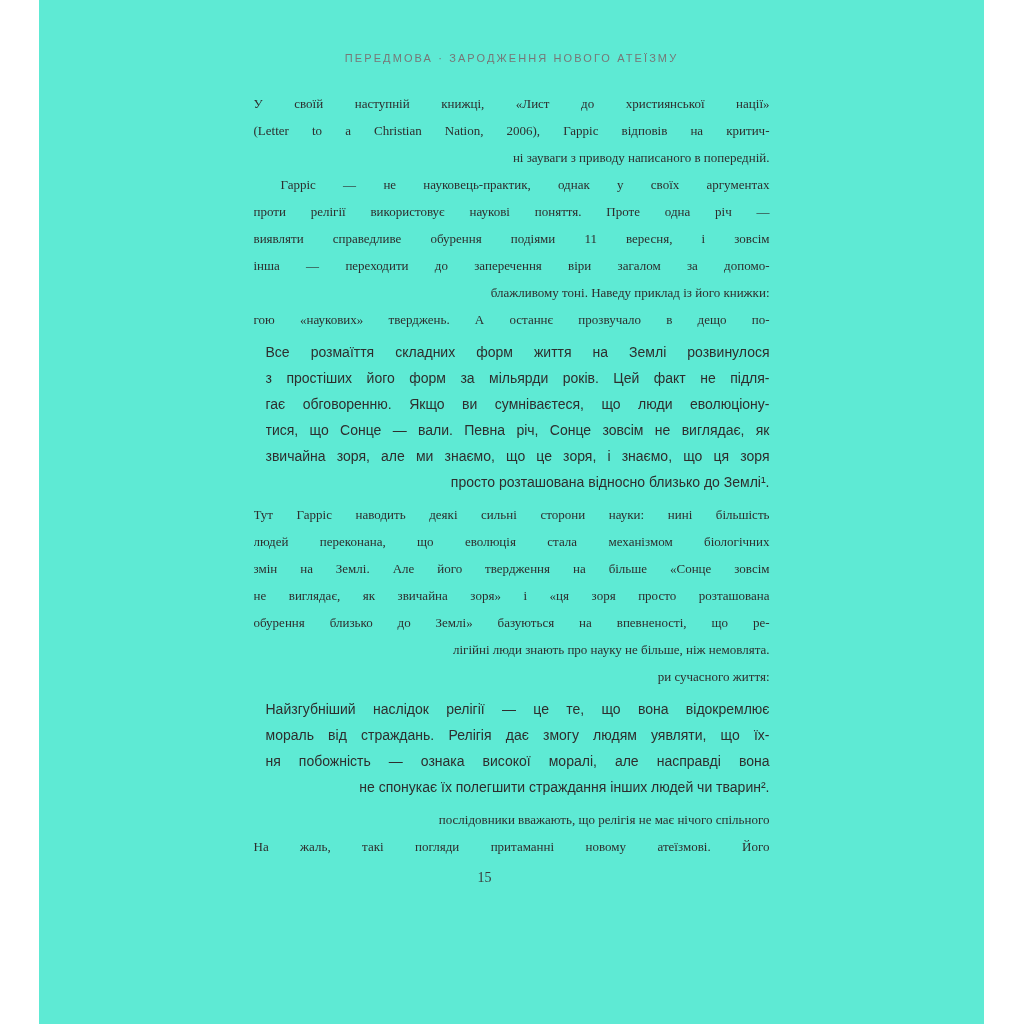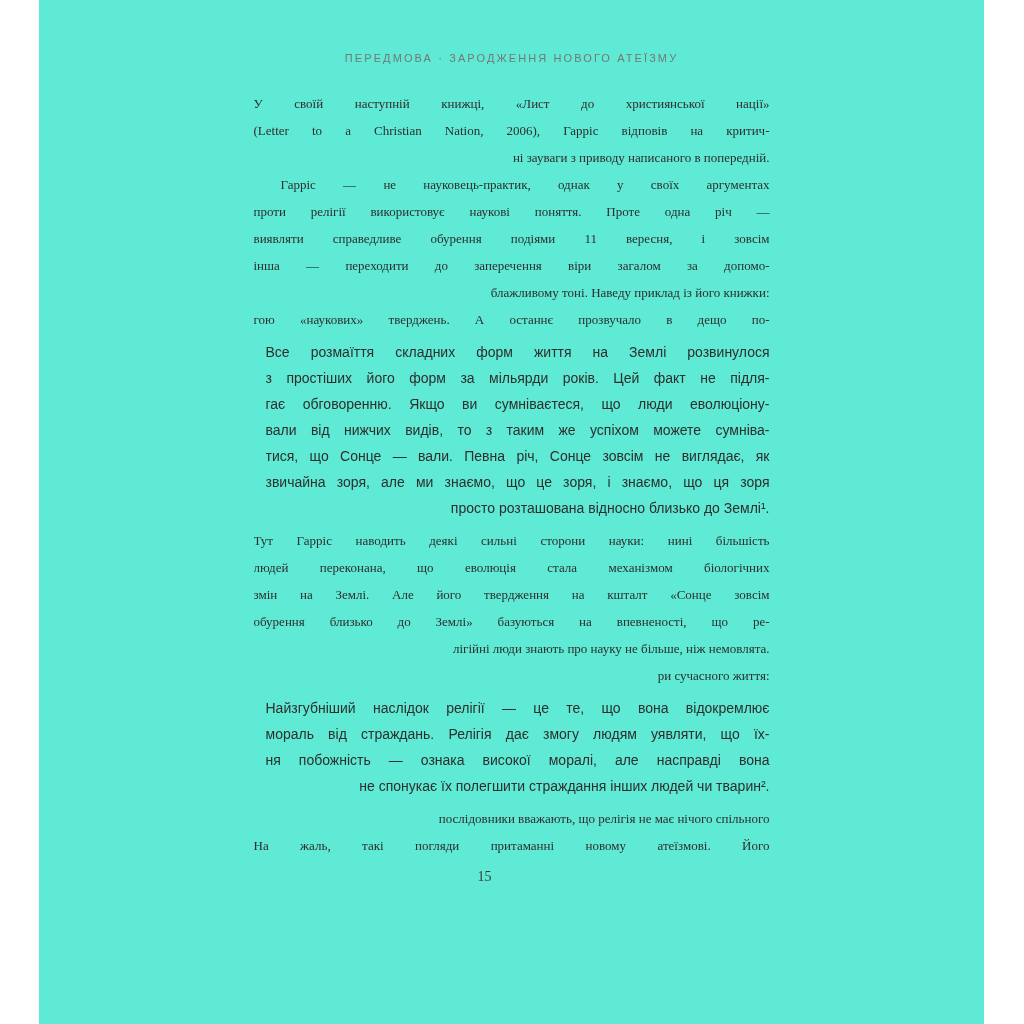--- a/index.html
+++ b/index.html
@@ -86,29 +86,29 @@
           <div class="line j">проти релігії використовує наукові поняття. Проте одна річ —</div>
           <div class="line j">виявляти справедливе обурення подіями 11 вересня, і зовсім</div>
           <div class="line j">інша — переходити до заперечення віри загалом за допомо-</div>
           <div class="line last">блажливому тоні. Наведу приклад із його книжки:</div>
           <div class="line j">гою «наукових» тверджень. А останнє прозвучало в дещо по-</div>
         </div>
         <div class="quote">
           <div class="line j">Все розмаїття складних форм життя на Землі розвинулося</div>
           <div class="line j">з простіших його форм за мільярди років. Цей факт не підля-</div>
           <div class="line j">гає обговоренню. Якщо ви сумніваєтеся, що люди еволюціону-</div>
-          <div class="line j">вали від нижчих видів, то з таким же успіхом можете сумніва-</div>
           <div class="line j">тися, що Сонце — вали. Певна річ, Сонце зовсім не виглядає, як</div>
           <div class="line j">звичайна зоря, але ми знаємо, що це зоря, і знаємо, що ця зоря</div>
           <div class="line last">просто розташована відносно близько до Землі¹.</div>
         </div>
         <div class="para">
           <div class="line j">Тут Гарріс наводить деякі сильні сторони науки: нині більшість</div>
           <div class="line j">людей переконана, що еволюція стала механізмом біологічних</div>
-          <div class="line j">змін на Землі. Але його твердження на кшталт «Сонце зовсім</div>
+          <div class="line j">змін на Землі. Але його твердження на більше «Сонце зовсім</div>
+          <div class="line j">не виглядає, як звичайна зоря» і «ця зоря просто розташована</div>
           <div class="line j">обурення близько до Землі» базуються на впевненості, що ре-</div>
           <div class="line last">лігійні люди знають про науку не більше, ніж немовлята.</div>
         </div>
         <div class="para">
           <div class="line last">ри сучасного життя:</div>
         </div>
         <div class="quote">
           <div class="line j">Найзгубніший наслідок релігії — це те, що вона відокремлює</div>
           <div class="line j">мораль від страждань. Релігія дає змогу людям уявляти, що їх-</div>
           <div class="line j">ня побожність — ознака високої моралі, але насправді вона</div>

